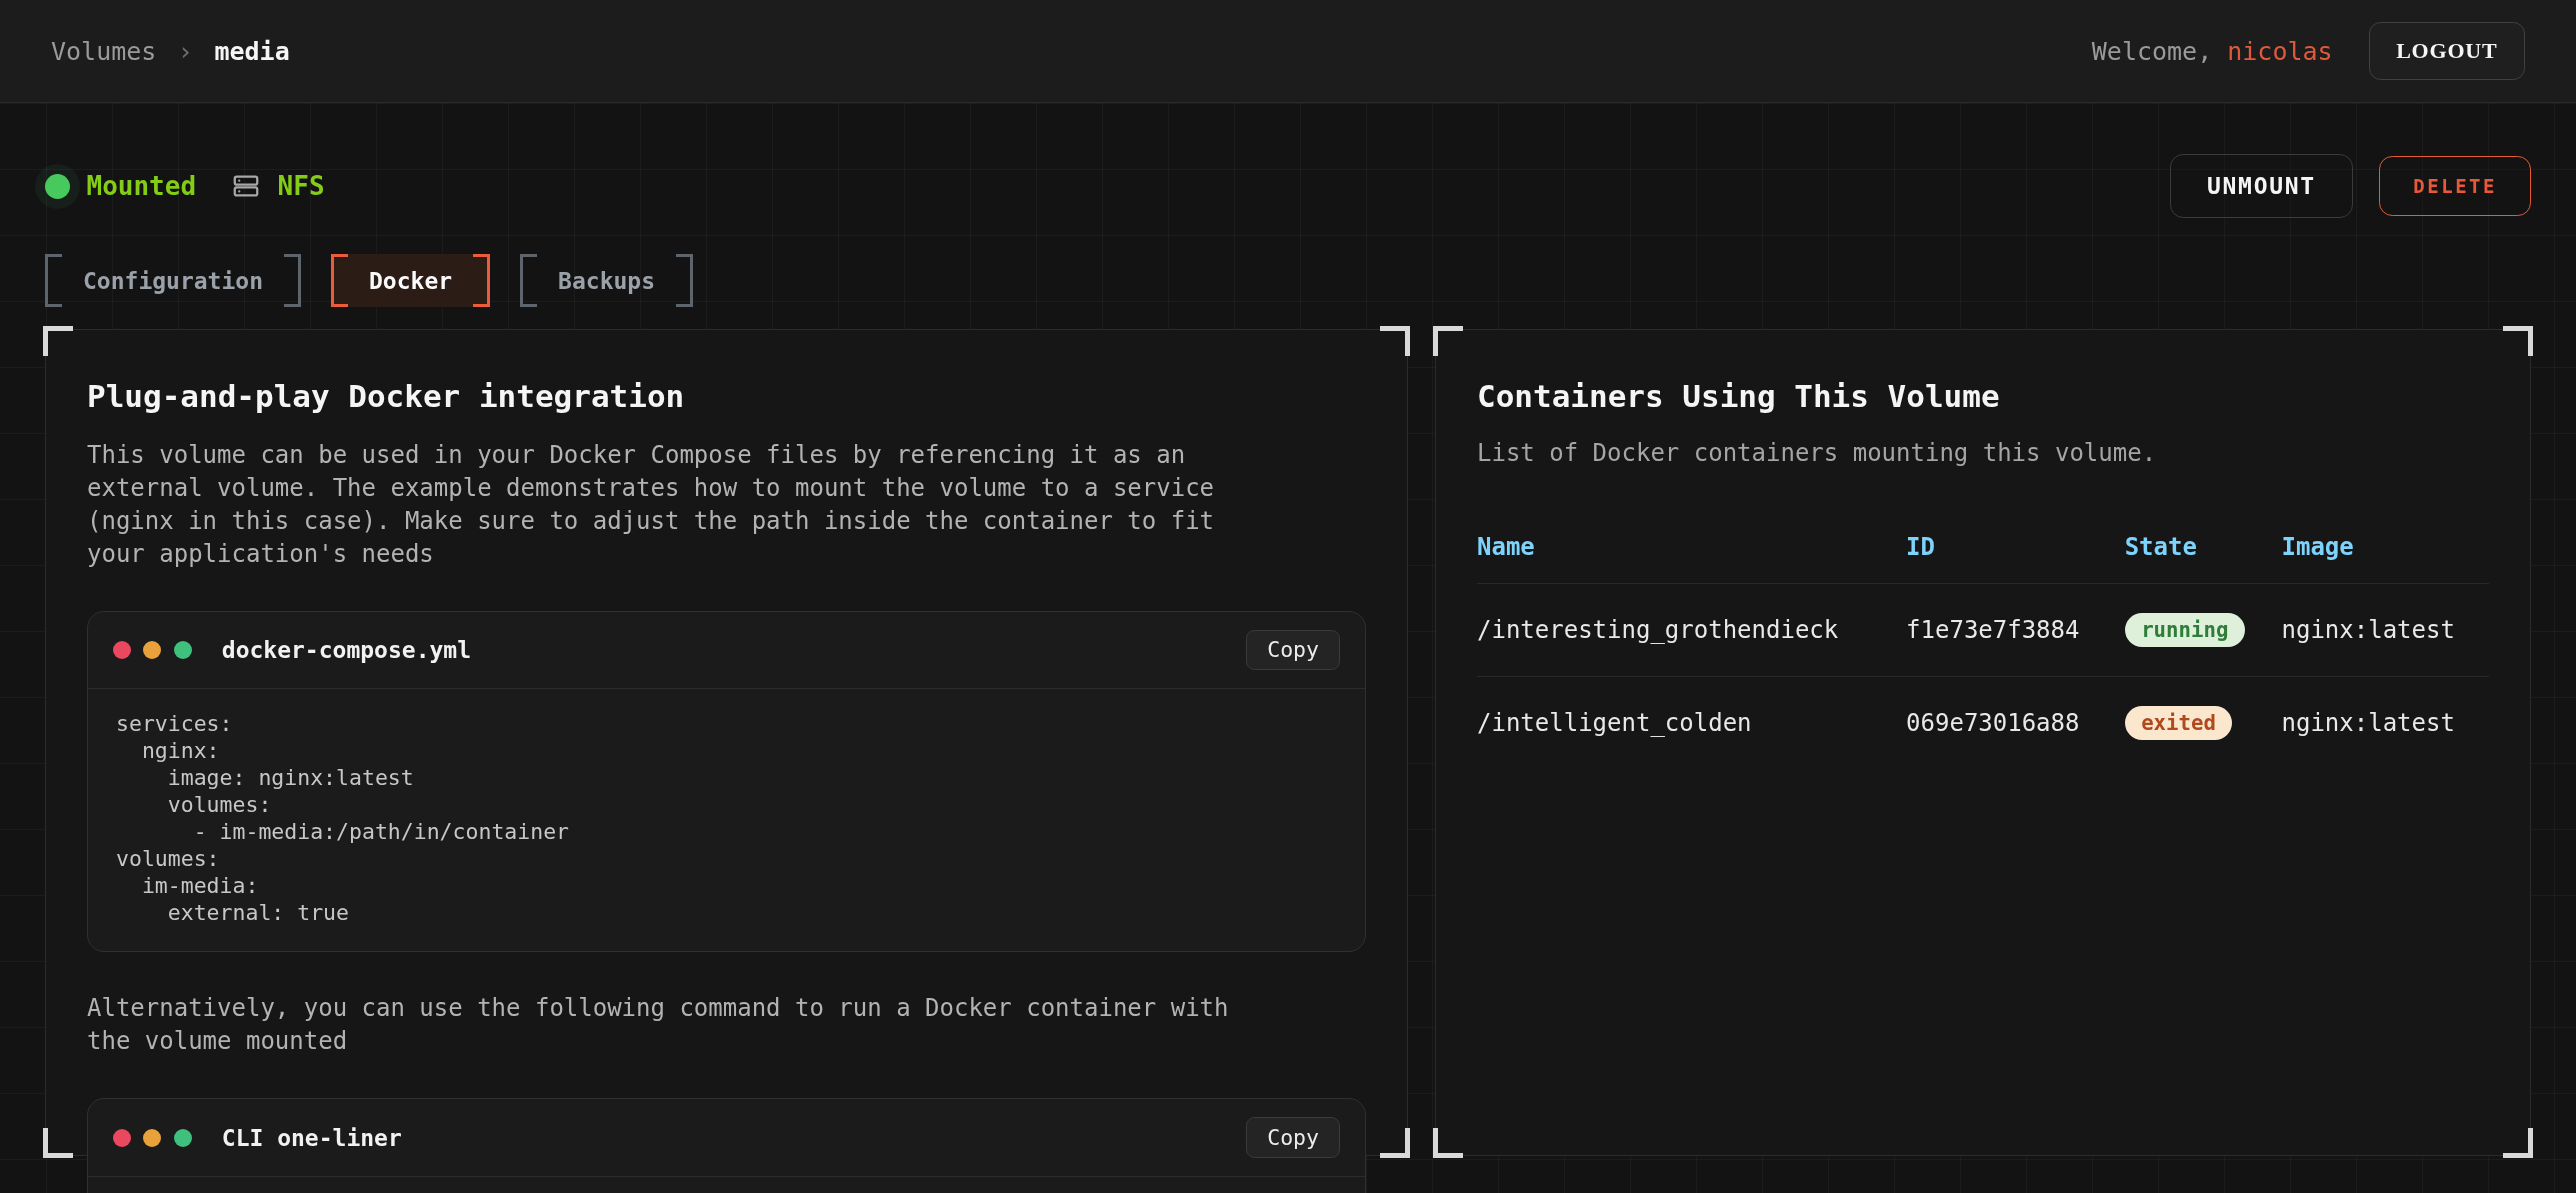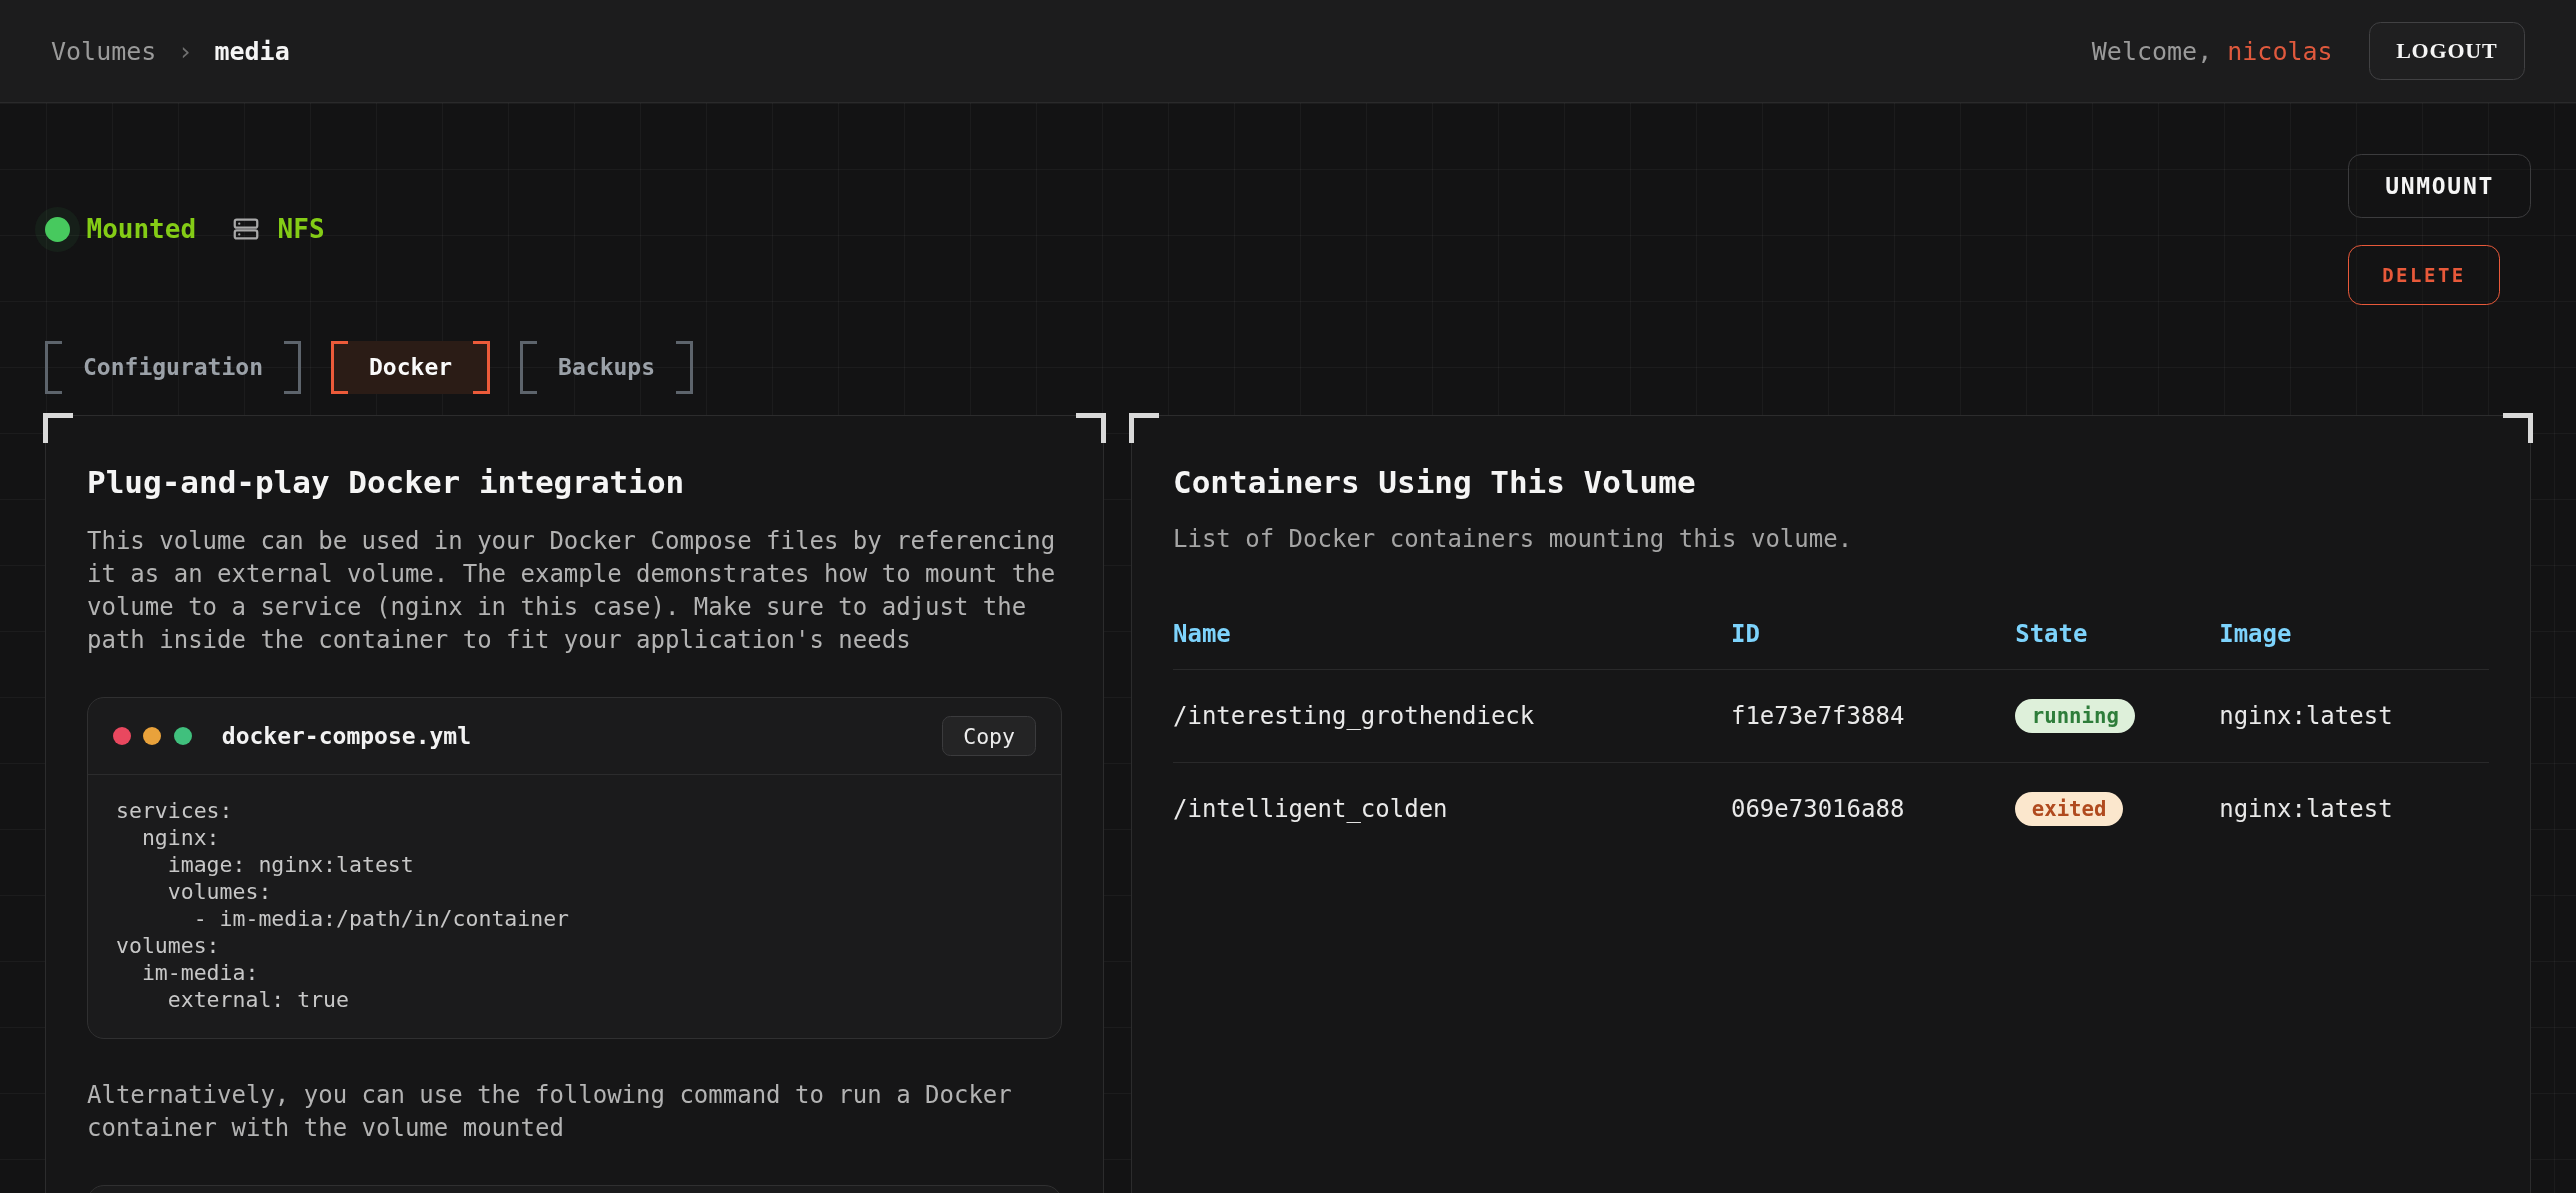--- a/index.html
+++ b/index.html
@@ -41,21 +41,21 @@
     margin-top:51px; display:flex; align-items:center; justify-content:space-between;
   }
   .status-left { display:flex; align-items:center; gap:35px; }
   .status-item { display:flex; align-items:center; gap:16.5px; }
   .dot-mounted {
     width:25px; height:25px; border-radius:50%; background:#47c95e;
     box-shadow:0 0 0 10px rgba(71,201,94,0.07);
   }
   .status-label { font-size:26px; font-weight:bold; color:#84cc16; }
   .nfs-icon { width:30px; height:30px; color:#a8a8a8; }
-  .actions { display:flex; align-items:flex-start; gap:26.5px;flex-direction:column; }
+  .actions { display:flex; align-items:center; gap:26.5px; }
   .btn-unmount {
     background:rgba(20,20,20,0.35); border:1.7px solid #3c3c3e; border-radius:13.2px;
     color:#f5f5f5; font-family:inherit; font-weight:bold; font-size:23px;
     letter-spacing:1.7px; padding:18px 36px; cursor:pointer;
   }
   .btn-delete {
     background:rgba(20,20,20,0.35); border:1.7px solid #e8593a; border-radius:13.2px;
     color:#e8593a; font-family:inherit; font-weight:bold; font-size:19px;
     letter-spacing:2.5px; padding:18px 33px; cursor:pointer;
   }
@@ -76,21 +76,21 @@
   }
   .tab.active { background:#2b1c16; color:#fafafa; }
   .tab.active::before, .tab.active::after { border-color:#ec5b3a; }
 
   
   .panels { margin-top:21.5px; display:flex; gap:27px; align-items:stretch; }
   .panel {
     position:relative; background:#161617; border:1.7px solid #2c2c2d;
     height:827px; padding:40px 41px;
   }
-  .panel-left { width:1059px; flex:none; }
+  .panel-left { width:1363px; flex:none; }
   .panel-right { flex:1; }
   .corner { position:absolute; width:30px; height:30px; pointer-events:none; }
   .corner.tl { top:-3.3px; left:-3.3px;  border-top:5px solid #d9d9d9; border-left:5px solid #d9d9d9; }
   .corner.tr { top:-3.3px; right:-3.3px; border-top:5px solid #d9d9d9; border-right:5px solid #d9d9d9; }
   .corner.bl { bottom:-3.3px; left:-3.3px;  border-bottom:5px solid #d9d9d9; border-left:5px solid #d9d9d9; }
   .corner.br { bottom:-3.3px; right:-3.3px; border-bottom:5px solid #d9d9d9; border-right:5px solid #d9d9d9; }
 
   .panel h2 { font-size:31px; font-weight:bold; color:#f5f5f5; margin:8.3px 0 25px; }
   .panel .desc { font-size:24px; line-height:33px; color:#b3b3b3; width:1157px; max-width:100%; }
 

